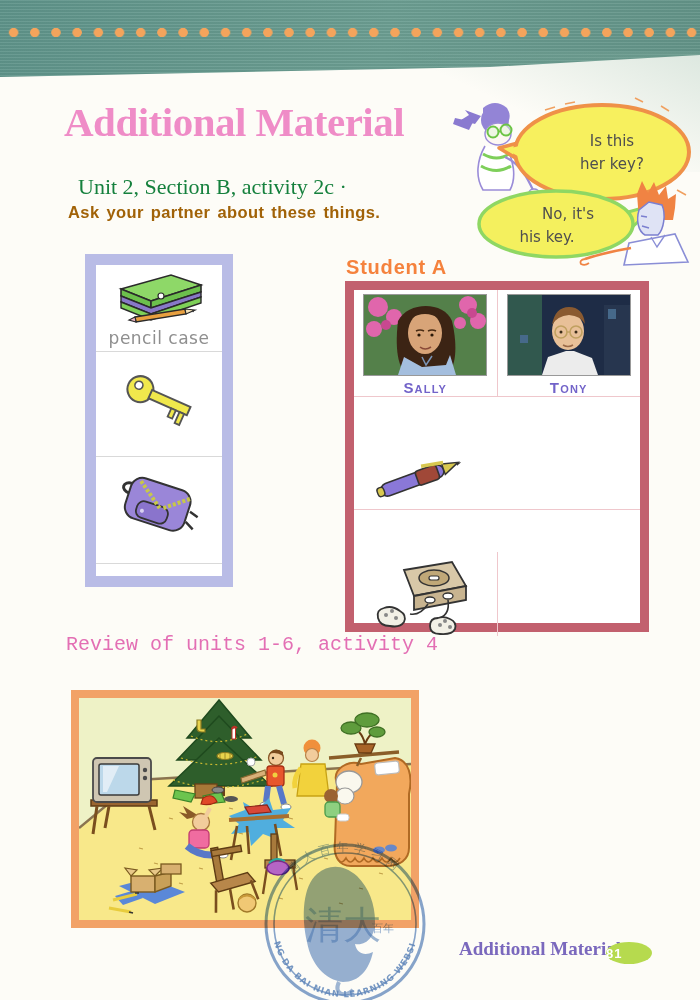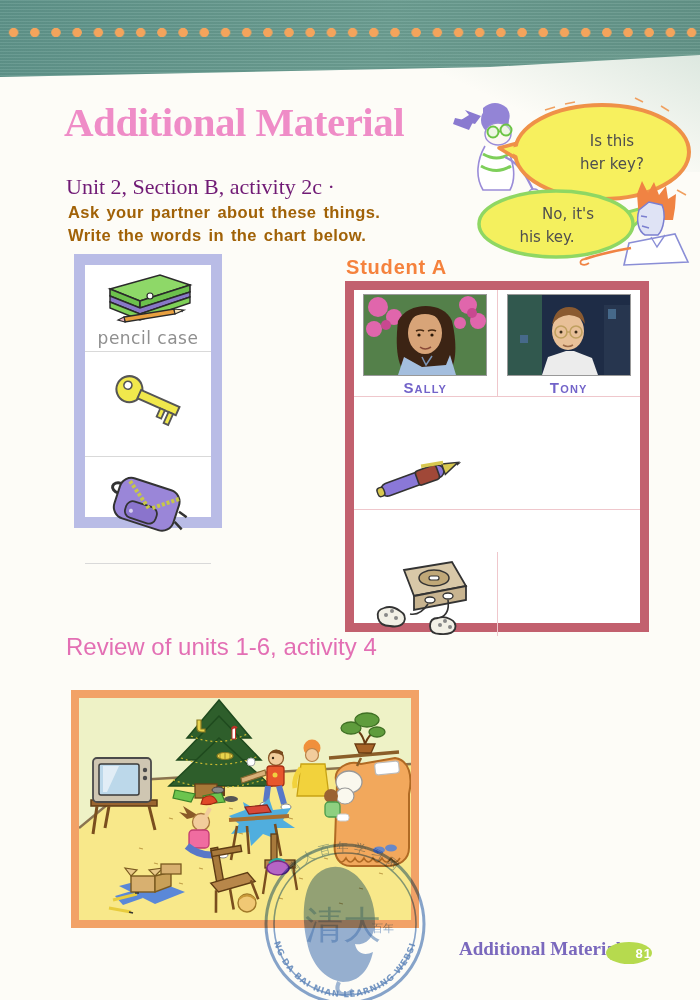--- a/index.html
+++ b/index.html
@@ -15,31 +15,31 @@
   .dots{position:absolute;left:0;top:27px;width:700px;height:11px;
     background-image:radial-gradient(circle 5px at 50% 50%,#f4a45c 4.3px,rgba(0,0,0,0) 5px);
     background-size:21.2px 11px;background-position:3px 0;}
   .wash{position:absolute;top:52px;right:0;width:300px;height:120px;
     background:linear-gradient(205deg,rgba(135,178,162,.28),rgba(135,178,162,0) 55%);}
 
   
   .title{position:absolute;left:64px;top:98px;margin:0;
     font-family:"Liberation Serif",serif;font-weight:bold;font-size:41px;
     color:#ef8cc7;letter-spacing:-.5px;}
-  .unit-heading{position:absolute;left:66px;top:174px;
-    font-family:"Liberation Serif",serif;font-size:22px;color:#701a75;}
+  .unit-heading{position:absolute;left:78px;top:174px;
+    font-family:"Liberation Serif",serif;font-size:22px;color:#15803d;}
   .instr{position:absolute;left:68px;font-size:16.5px;font-weight:bold;
     color:#a16207;letter-spacing:.4px;word-spacing:2px;}
   .instr.l1{top:203px}.instr.l2{top:226px}
 
   .hero{position:absolute;left:425px;top:82px;}
   .bubble-txt{font-family:"DejaVu Sans",sans-serif;font-size:15px;fill:#4f4f4f;}
 
   
-  .left-chart{position:absolute;left:74px;top:254px;width:148px;height:274px;
+  .left-chart{position:absolute;left:85px;top:254px;width:148px;height:333px;
     border:11px solid #b9bce6;box-sizing:border-box;background:#fff;}
   .lc-cell{position:relative;border-bottom:1px solid #d9d9d9;
     display:flex;flex-direction:column;align-items:center;justify-content:center;}
   .lc-c1{height:86px}.lc-c2{height:104px}.lc-c3{height:106px}
   .lc-c4{height:13px;border-bottom:none}
   .hand{font-family:"DejaVu Sans",sans-serif;color:#8f8f8f;font-size:17px;letter-spacing:.5px;}
   .lc-label{margin-top:1px;}
 
   
   .student-a-label{position:absolute;left:346px;top:256px;font-size:20px;
@@ -52,51 +52,50 @@
   .ta-r1{height:112px}.ta-r2{height:109px}.ta-r3{flex:1}
   .ta-cell{width:143px;border-right:1px solid #efc7cc;
     display:flex;flex-direction:column;align-items:center;justify-content:center;position:relative;}
   .ta-cell:last-child{border-right:none;}
   .ta-name{font-variant:small-caps;font-weight:bold;color:#7263c9;
     font-size:15px;letter-spacing:1.2px;margin-top:3px;}
   .ta-photo{margin-top:4px;border:1px solid #999;}
 
   
   .review-heading{position:absolute;left:66px;top:633px;
-    font-family:Liberation Sans, sans-serif;font-size:24px;color:#e36fb4;}
+    font-family:Liberation Mono, monospace;font-size:20px;color:#e36fb4;}
   .picture-label{position:absolute;left:68px;top:665px;font-size:16px;
     font-weight:bold;color:#f5823d;letter-spacing:.6px;}
   .pictureB{position:absolute;left:71px;top:690px;width:348px;height:238px;
     box-sizing:border-box;border:8px solid #f2a267;background:#f8e88a;}
 
   
   .stamp{position:absolute;left:261px;top:840px;mix-blend-mode:multiply;}
   .stamp text{font-family:"DejaVu Sans",sans-serif;}
 
   
   .footer-section{position:absolute;left:459px;top:938px;
     font-family:"Liberation Serif",serif;font-weight:bold;font-size:19px;color:#7a68bd;}
   .page-badge{position:absolute;left:606px;top:942px;width:46px;height:22px;
-    background:#b6da4e;border-radius:50%;display:flex;align-items:center;justify-content:flex-end;
+    background:#b6da4e;border-radius:50%;display:flex;align-items:center;justify-content:flex-start;
     color:#fff;font-weight:bold;font-size:13px;letter-spacing:1px;}
 </style>
 </head>
 <body>
 
 <div class="page">
 
   <div class="banner">
     <div class="dots"></div>
   </div>
   <div class="wash"></div>
 
   <h1 class="title">Additional Material</h1>
   <div class="unit-heading">Unit 2, Section B, activity 2c ·</div>
   <div class="instr l1">Ask your partner about these things.</div>
-  <div class="instr l2">Write the words in the chart below.</div>
 
   <svg class="hero" width="275" height="185" viewBox="0 0 275 185">
 
     <g>
       <path d="M40,28 L56,34 L50,42 L36,38 L44,33 Z M30,36 L48,40 L44,48 L28,42 Z" fill="#8a7ad0"></path>
       <circle cx="70" cy="38" r="14" fill="#9384d6"></circle>
       <path d="M58,26 q12,-10 24,0 q4,6 2,12 l-26,2 Z" fill="#9384d6"></path>
       <ellipse cx="73" cy="52" rx="13" ry="11" fill="#fdf8f2" stroke="#9a8cd8" stroke-width="1.4"></ellipse>
       <circle cx="68" cy="50" r="5.5" fill="rgba(220,245,210,.45)" stroke="#6cc446" stroke-width="2"></circle>
       <circle cx="81" cy="48" r="5.5" fill="rgba(220,245,210,.45)" stroke="#6cc446" stroke-width="2"></circle>

